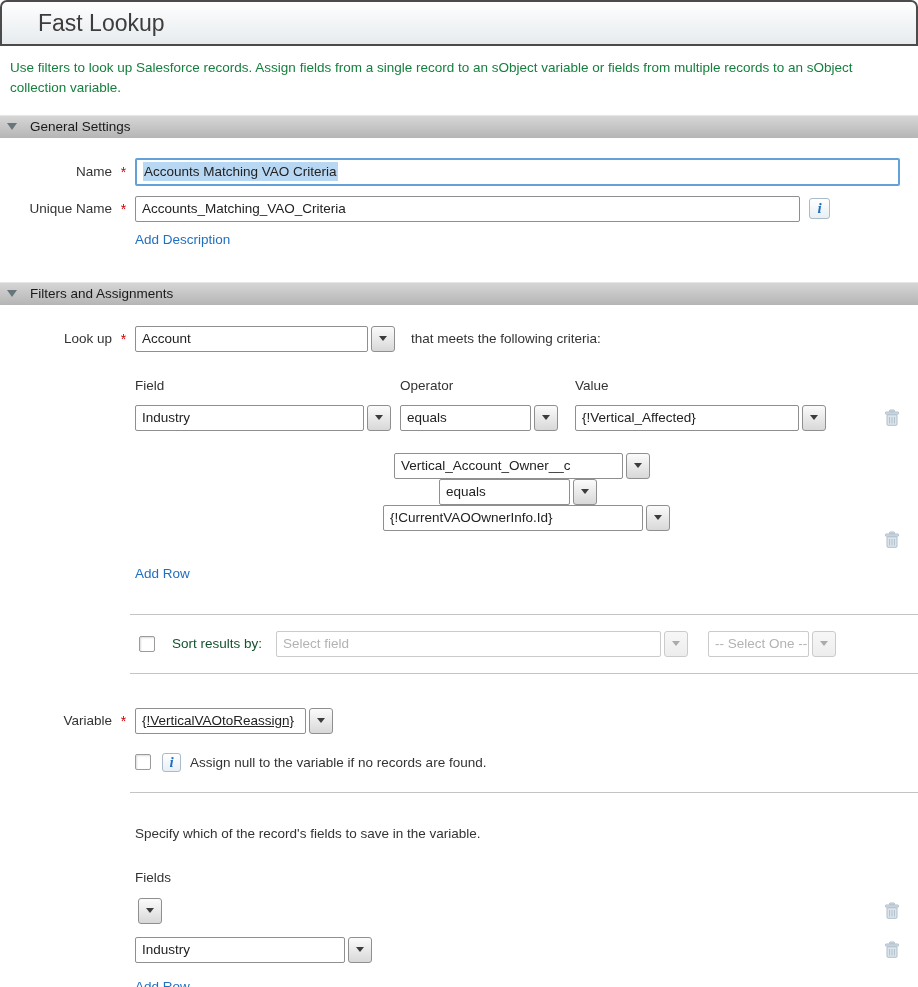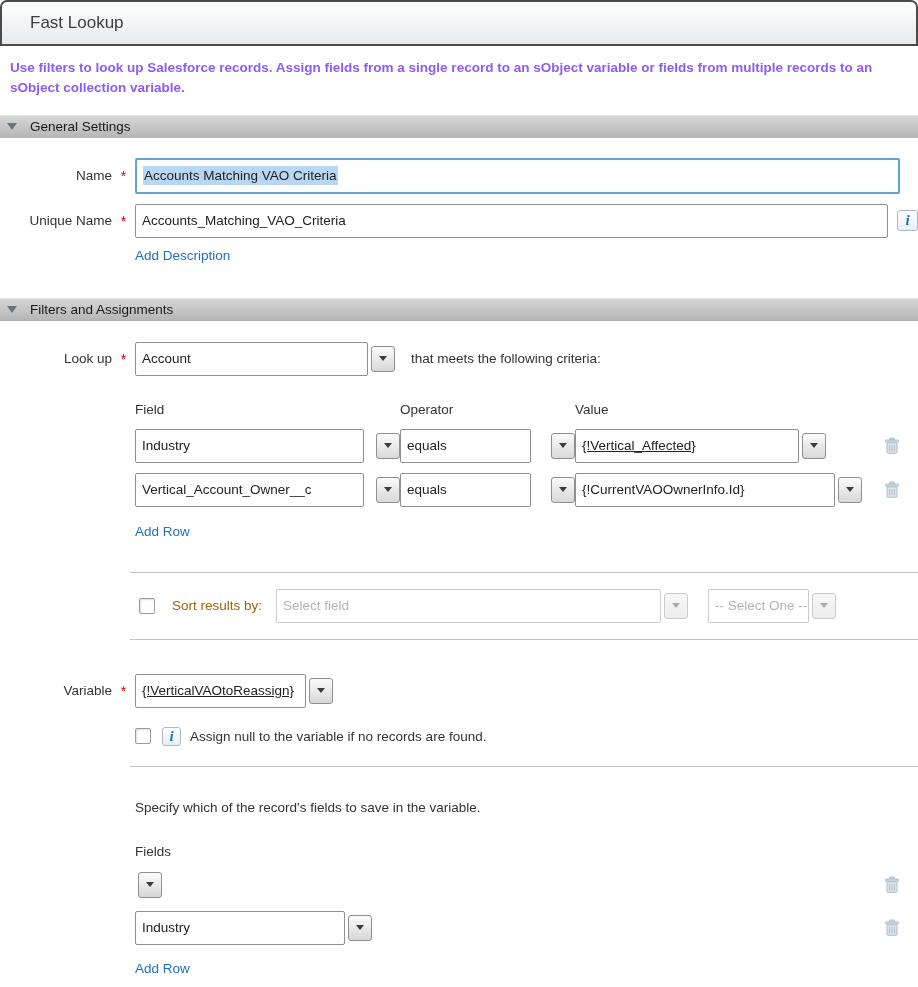--- a/index.html
+++ b/index.html
@@ -11,29 +11,28 @@
     color: #333;
   }
   
   .hdr {
     height: 46px;
     border: 2px solid #4b4b4b;
     border-radius: 7px 7px 0 0;
     background: linear-gradient(#fefefe, #e7ebee);
     display: flex;
     align-items: center;
-    padding-left: 28px;
-    font-size: 17px;
+    padding-left: 36px;
+    font-size: 23px;
     color: #3d3d3d;
   }
   .desc {
     padding: 12px 10px 10px 10px;
     line-height: 1.5;
-    color: #8b5cf6;
-    font-weight: bold;
+    color: #15803d;
   }
   
   .secbar {
     height: 23px;
     background: linear-gradient(#d6d6d6, #b5b5b5);
     border-top: 1px solid #e6e6e6;
     display: flex;
     align-items: center;
     padding-left: 7px;
     color: #1a1a1a;
@@ -51,48 +50,48 @@
   .req { width: 23px; text-align: center; color: var(--required, #cc0000); font-size: 14px; }
   .indent { margin-left: 135px; }
   
   .tbox {
     height: 26px;
     border: 1px solid #8f8f8f;
     border-radius: 2px;
     background: #fff;
     display: flex;
     align-items: center;
-    padding: 16px 6px;
+    padding: 0 6px;
     color: #222;
     overflow: hidden;
     white-space: nowrap;
   }
   .tbox.focused { border: 2px solid #63a1d8; height: 28px; }
   .sel { background: var(--selection, #b8d7f3); padding: 2px 1px; }
-  .combo { display: flex; align-items: center; justify-content: space-between; }
+  .combo { display: flex; align-items: center; }
   .dbtn {
     width: 24px; height: 26px;
     margin-left: 3px;
     border: 1px solid #8f8f8f;
     border-radius: 3px;
     background: linear-gradient(#fbfbfb, #d8d8d8);
     display: flex; align-items: center; justify-content: center;
     cursor: pointer;
   }
   .arr {
     width: 0; height: 0;
     border-left: 4px solid transparent;
     border-right: 4px solid transparent;
     border-top: 5px solid #3c3c3c;
   }
   
   .dis .tbox, .tbox.dis { border-color: #cbcbcb; color: #b3b3b3; }
   .dis .dbtn { border-color: #cbcbcb; background: linear-gradient(#f7f7f7,#ededed); }
   .dis .arr { border-top-color: #ababab; }
-  .dis-label { color: #a16207; }
+  .dis-label { color: #14532d; }
   .placeholder { color: #b3b3b3; }
   
   .link { color: var(--link, #2170c0); cursor: pointer; }
   .chk {
     width: 16px; height: 16px;
     border: 1px solid #9b9b9b;
     border-radius: 2px;
     background: #fff;
     box-shadow: inset 1px 1px 2px rgba(0,0,0,.14);
     flex: none;
@@ -150,21 +149,21 @@
   <span class="lbl">Name</span>
   <span class="req">*</span>
   <div class="tbox focused" style="width:765px;">
     <span class="sel">Accounts Matching VAO Criteria</span>
   </div>
 </div>
 
 <div class="row" style="margin-top:10px;">
   <span class="lbl">Unique Name</span>
   <span class="req">*</span>
-  <div class="tbox" style="width:753px;">
+  <div class="tbox" style="width:665px;">
     <span>Accounts_Matching_VAO_Criteria</span>
   </div>
   <span class="infobtn" style="margin-left:9px;">i</span>
 </div>
 
 <div class="indent" style="margin-top:10px;">
   <span class="link">Add Description</span>
 </div>
 
 <div class="secbar" style="margin-top:35px;">
@@ -203,40 +202,40 @@
   </div>
   <div class="combo" style="width:175px;">
     <div class="tbox" style="width:131px;">
       <span>equals</span>
     </div>
     <span class="dbtn">
         <span class="arr"></span>
       </span>
   </div>
   <div class="combo">
-    <div class="tbox" style="width:224px;text-decoration:underline;">
+    <div class="tbox" style="width:224px;">
       <span>{!Vertical_Affected}</span>
     </div>
     <span class="dbtn">
         <span class="arr"></span>
       </span>
   </div>
   <span class="trash">
     <svg width="16" height="18" viewBox="0 0 16 18">
       <rect x="5.5" y="1" width="5" height="2" rx="0.8" fill="#d5dde5" stroke="#aebecb"></rect>
       <rect x="1.5" y="3" width="13" height="2.2" rx="0.6" fill="#d5dde5" stroke="#aebecb"></rect>
       <rect x="3" y="5.8" width="10" height="10.5" rx="1" fill="#dde5ec" stroke="#aebecb"></rect>
       <line x1="5.6" y1="8" x2="5.6" y2="14.5" stroke="#aebecb"></line>
       <line x1="8" y1="8" x2="8" y2="14.5" stroke="#aebecb"></line>
       <line x1="10.4" y1="8" x2="10.4" y2="14.5" stroke="#aebecb"></line>
     </svg>
   </span>
 </div>
 
-<div class="row indent" style="margin-top:10px;">
+<div class="row indent" style="margin-top:22px;flex-direction:column;">
   <div class="combo" style="width:265px;">
     <div class="tbox" style="width:229px;">
       <span>Vertical_Account_Owner__c</span>
     </div>
     <span class="dbtn">
         <span class="arr"></span>
       </span>
   </div>
   <div class="combo" style="width:175px;">
     <div class="tbox" style="width:131px;">

